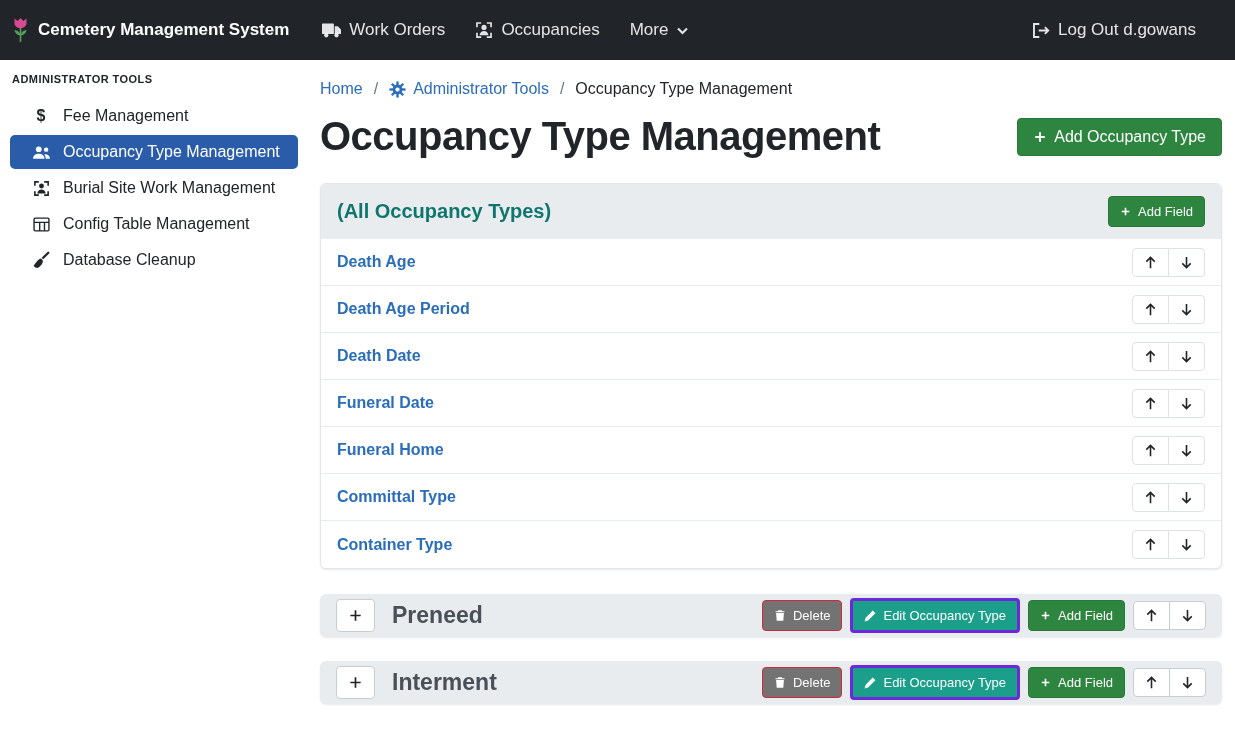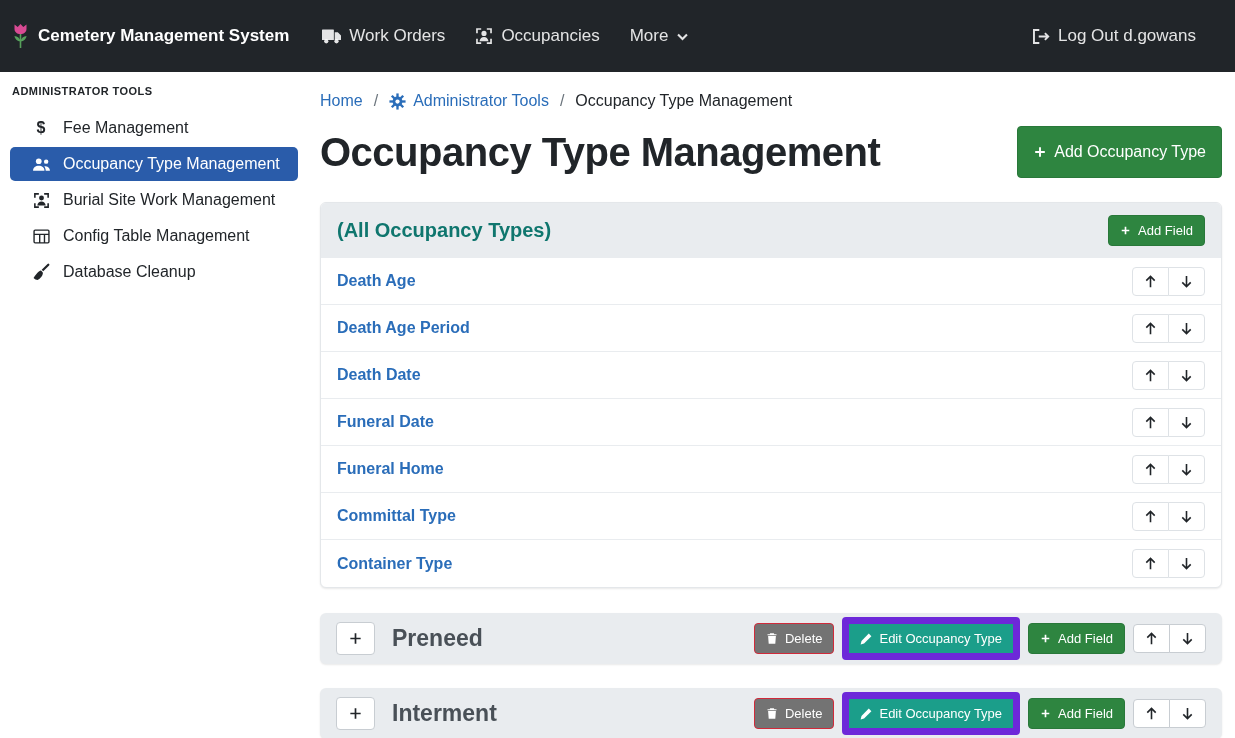--- a/index.html
+++ b/index.html
@@ -5,21 +5,21 @@
   * { box-sizing: border-box; }
   html,body { margin:0; padding:0; }
   body {
     font-family: "Liberation Sans", "DejaVu Sans", sans-serif;
     background:#fff; color:#212529;
   }
   .app { width:1235px; height:738px; overflow:hidden; background:#fff; }
 
   
   .navbar {
-    height:72px; background:#212529; display:flex; align-items:center;
+    height:60px; background:#212529; display:flex; align-items:center;
     padding:0 24px 0 12px; color:#fff;
   }
   .brand { display:flex; align-items:center; gap:9px; margin-right:18px; cursor:pointer; }
   .brand-title { font-size:17px; font-weight:700; color:#fff; white-space:nowrap; }
   .nav-link {
     display:flex; align-items:center; gap:8px; padding:10px 15px;
     color:rgba(255,255,255,.88); font-size:17px; text-decoration:none; cursor:pointer; white-space:nowrap;
   }
   .nav-spacer { flex:1; }
 
@@ -50,25 +50,25 @@
 
   
   .page-head { display:flex; justify-content:space-between; align-items:center; margin:0 0 24px 0; }
   .page-title { font-size:40px; font-weight:600; margin:0; letter-spacing:-.5px; color:#212529; }
 
   
   .btn {
     display:inline-flex; align-items:center; gap:7px; border:none; border-radius:4px;
     color:#fff; cursor:pointer; font-family:inherit; white-space:nowrap;
   }
-  .btn-green-lg { background:#2e8540; border:1px solid #29783a; font-size:16px; padding:16px 15px; }
+  .btn-green-lg { background:#2e8540; border:1px solid #29783a; font-size:16px; padding:9px 15px; }
   .btn-sm { font-size:13px; padding:7px 11px; }
   .btn-green { background:#2e8540; border:1px solid #29783a; }
   .btn-red { background:#737373; border:1px solid #d02a3a; }
-  .btn-teal { background:#1b9e8a; border:7px solid #6d28d9; }
+  .btn-teal { background:#1b9e8a; border:3px solid #6d28d9; }
 
   .arrow-group { display:inline-flex; }
   .btn-arrow {
     width:37px; height:29px; background:#fff; border:1px solid #dee2e6;
     display:inline-flex; align-items:center; justify-content:center; color:#212529; cursor:pointer; padding:0;
   }
   .btn-arrow.first { border-radius:4px 0 0 4px; }
   .btn-arrow.last { border-radius:0 4px 4px 0; margin-left:-1px; }
   .arrow-group.on-gray .btn-arrow { border-color:#c8cdd2; }
 

